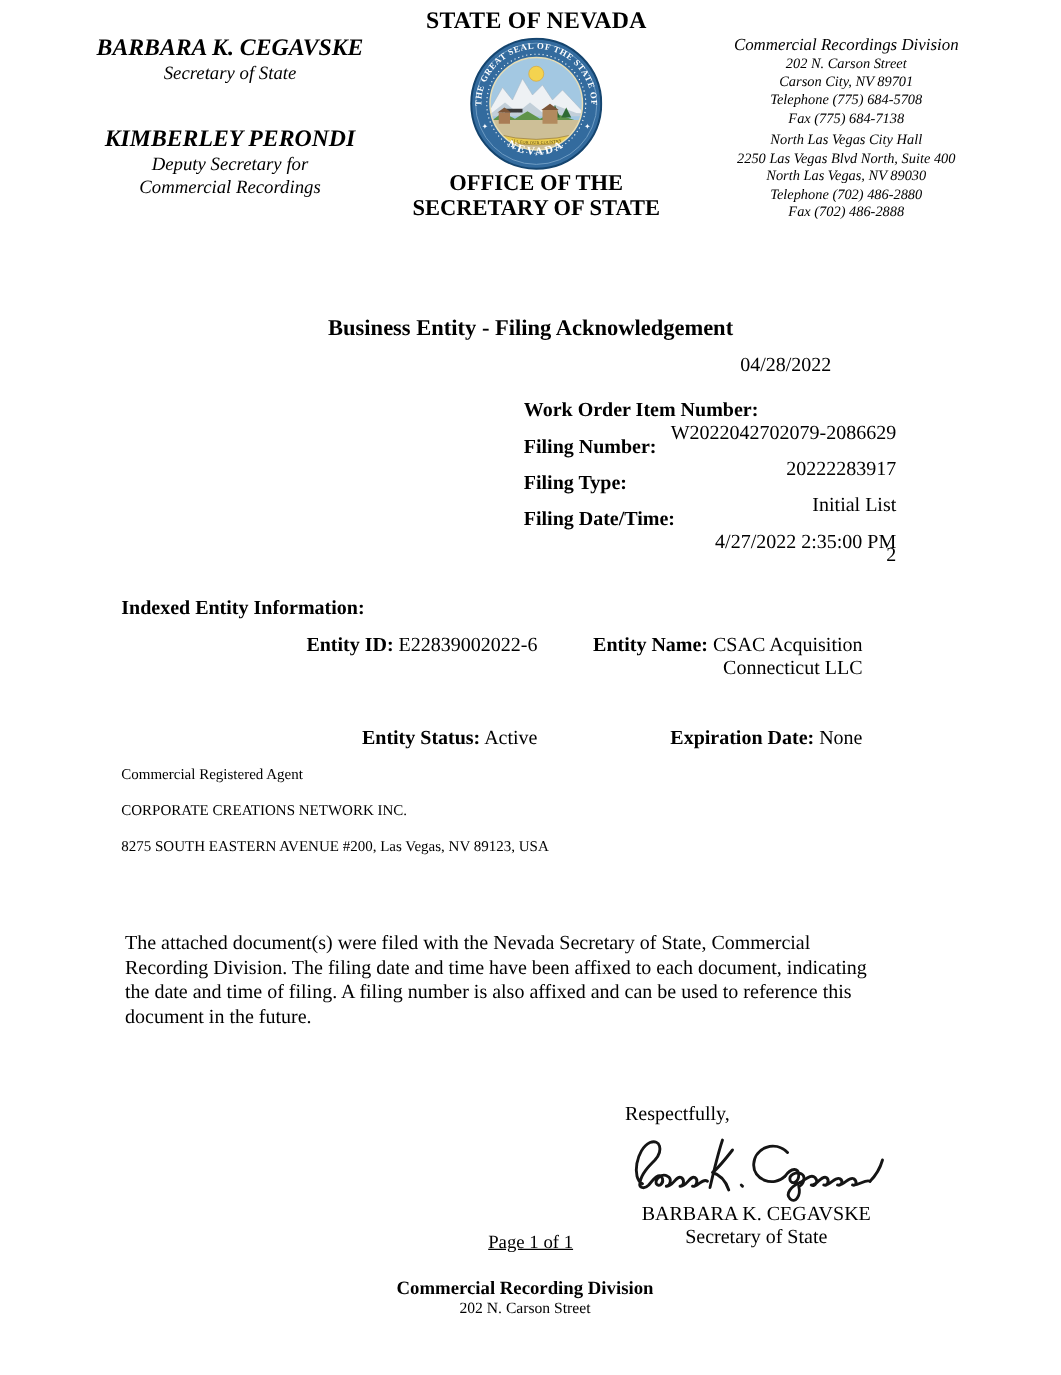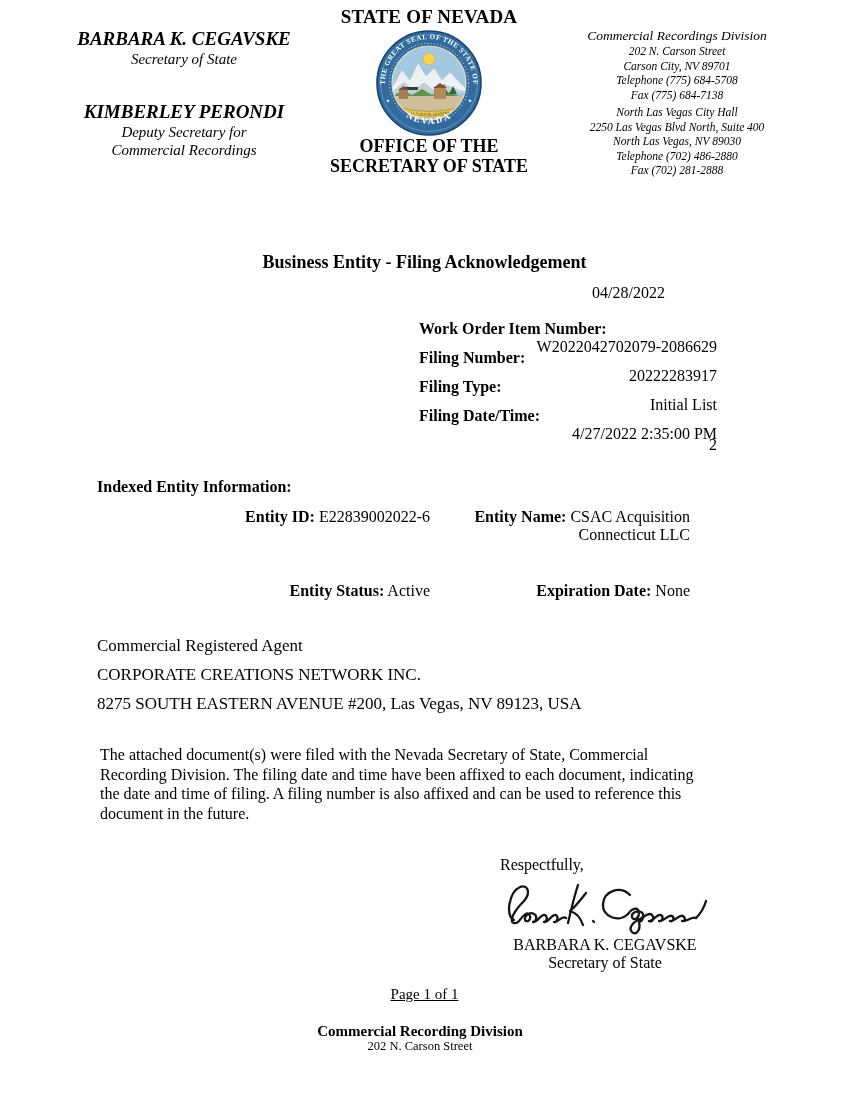--- a/index.html
+++ b/index.html
@@ -35,27 +35,27 @@
   
   .indexed{position:absolute;left:97px;top:478px;width:640px;font-size:16px;}
   .indexed-heading{font-weight:bold;}
   .indexed-grid{position:relative;margin-top:12px;}
   .ix-row{display:flex;text-align:right;}
   .ix-row.second{margin-top:38px;}
   .ix-col1{width:333px;}
   .ix-col2{width:260px;}
   .ix-label{font-weight:bold;}
   
-  .agent{position:absolute;left:97px;top:636px;font-size:17px;}
+  .agent{position:absolute;left:97px;top:612px;font-size:12px;}
   .agent div{height:29px;}
   
   .body-par{position:absolute;left:100px;top:745px;width:615px;font-size:16px;line-height:19.5px;text-align:left;}
   
   .closing{position:absolute;left:500px;top:856px;width:230px;}
-  .respectfully{font-size:16px;}
+  .respectfully{font-size:16px;margin-top:27px;}
   .signature{margin:4px 0 0 0;line-height:0;}
   .signer-name{font-size:16px;text-align:center;width:210px;}
   .signer-title{font-size:16px;text-align:center;width:210px;}
   
   .page-indicator{position:absolute;left:0;top:986px;width:849px;text-align:center;font-size:15px;text-decoration:underline;}
   .footer{position:absolute;left:0;top:1024px;width:840px;text-align:center;}
   .footer-division{font-size:15px;font-weight:bold;line-height:15px;}
   .footer-address{font-size:12.5px;line-height:15px;}
 </style>
 </head>
@@ -125,21 +125,21 @@
     <div class="division-name">Commercial Recordings Division</div>
     <div class="addr-line">202 N. Carson Street</div>
     <div class="addr-line">Carson City, NV 89701</div>
     <div class="addr-line">Telephone (775) 684-5708</div>
     <div class="addr-line">Fax (775) 684-7138</div>
     <div class="addr-group">
       <div class="addr-line">North Las Vegas City Hall</div>
       <div class="addr-line">2250 Las Vegas Blvd North, Suite 400</div>
       <div class="addr-line">North Las Vegas, NV 89030</div>
       <div class="addr-line">Telephone (702) 486-2880</div>
-      <div class="addr-line">Fax (702) 281-2888</div>
+      <div class="addr-line">Fax (702) 486-2888</div>
     </div>
   </div>
 
   <div class="doc-title">Business Entity - Filing Acknowledgement</div>
   <div class="doc-date">04/28/2022</div>
 
   <div class="fields">
     <div class="field-row">
       <div class="field-label">Work Order Item Number:</div>
       <div class="field-value">W2022042702079-2086629</div>

